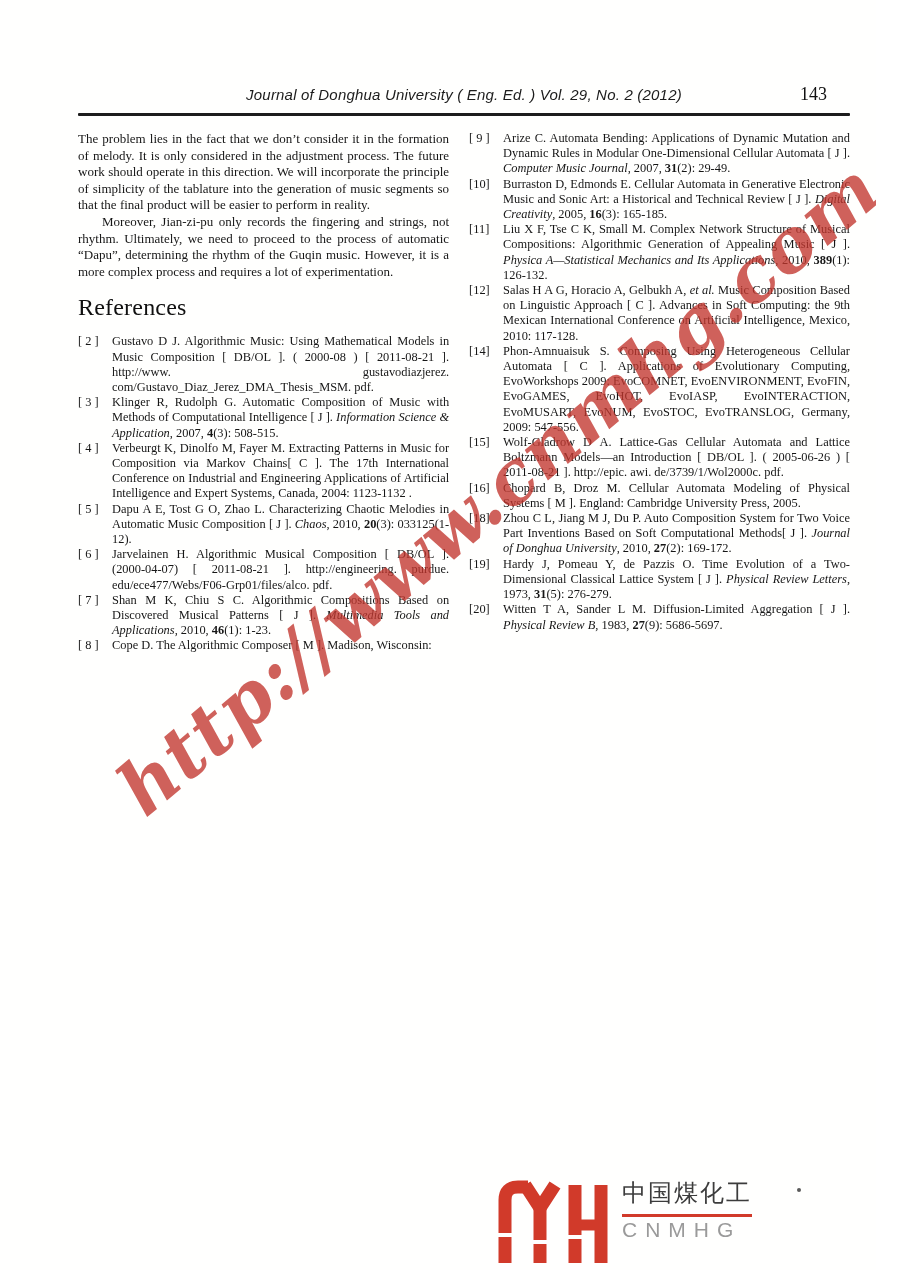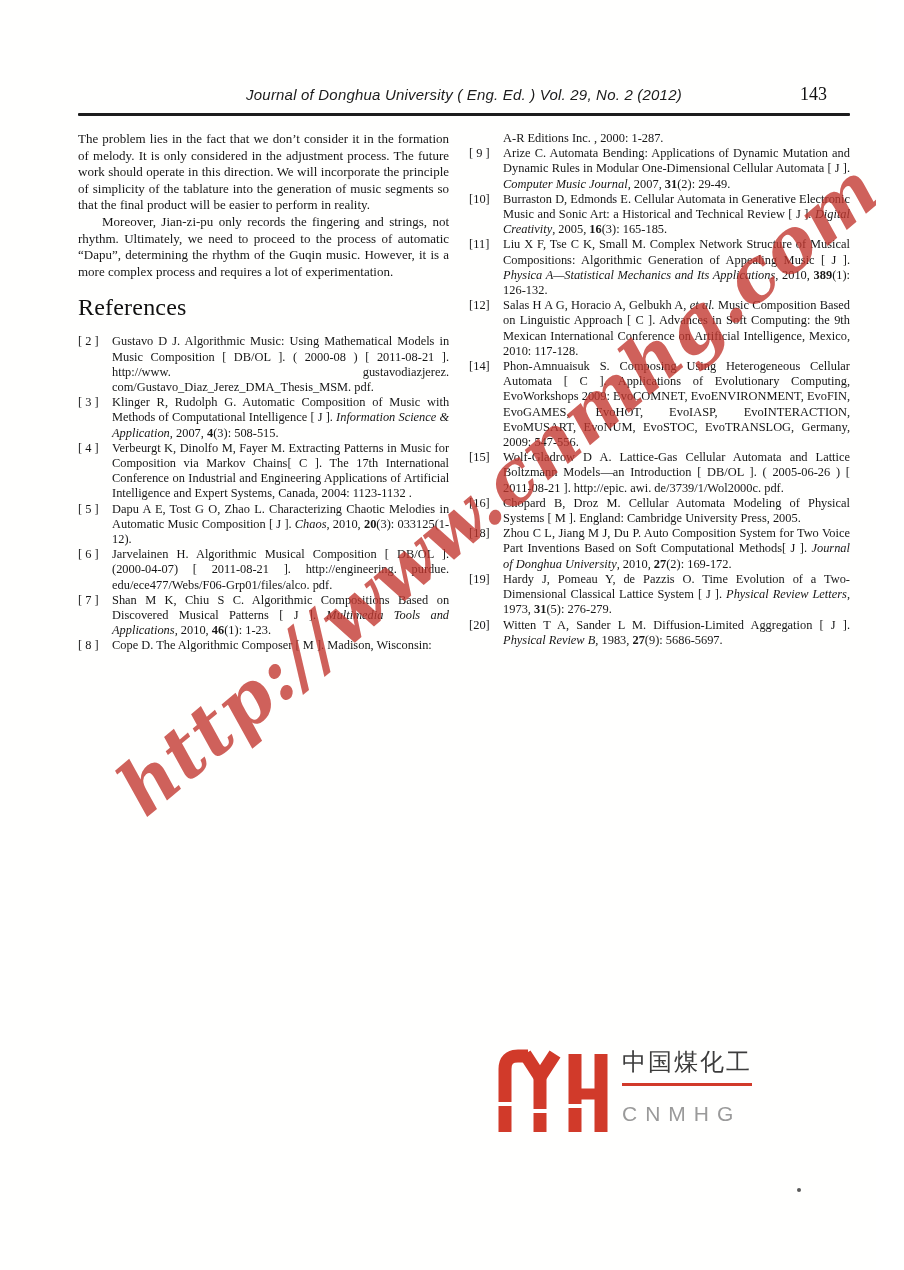--- a/index.html
+++ b/index.html
@@ -61,34 +61,34 @@
     position:absolute;left:158px;top:742px;height:92px;line-height:92px;
     font-family:"DejaVu Serif", serif;
     font-style:italic;font-weight:bold;
     font-size:74px;letter-spacing:1px;
     color:#c2362e;opacity:.78;
     transform:rotate(-40deg);transform-origin:0 100%;
     white-space:nowrap;pointer-events:none;
   }
   
   .logo{
-    position:absolute;left:497px;top:1046px;
+    position:absolute;left:497px;top:1177px;
     display:flex;align-items:flex-start;gap:13px;
   }
   .logo-text{display:flex;flex-direction:column;}
   .logo-cn{
     font-family:"DejaVu Sans", sans-serif;
     font-size:24px;letter-spacing:2px;color:#3c3c3c;
     padding-bottom:5px;border-bottom:3px solid #d13a2a;
     white-space:nowrap;
   }
   .logo-en{
     font-family:"Liberation Sans", sans-serif;
     font-size:21px;letter-spacing:8px;color:#9a9a9a;
-    padding-top:16px;white-space:nowrap;
+    padding-top:1px;white-space:nowrap;
   }
   .speck{
     position:absolute;left:797px;top:1188px;width:4px;height:4px;
     border-radius:50%;background:#5a5a5a;
   }
 </style>
 </head>
 <body>
 
 <div class="page">
@@ -108,21 +108,20 @@
           <div class="ref"><span class="marker">[ 2 ]</span><span>Gustavo D J.  Algorithmic Music: Using Mathematical Models in Music Composition [ DB/OL ]. ( 2000-08 )  [ 2011-08-21 ]. http://www. gustavodiazjerez. com/Gustavo_Diaz_Jerez_DMA_Thesis_MSM. pdf.</span></div>
           <div class="ref"><span class="marker">[ 3 ]</span><span>Klinger R, Rudolph G.  Automatic Composition of Music with Methods of Computational Intelligence [ J ]. </span><span class="i">Information Science &amp; Application</span><span>, 2007, </span><span class="b">4</span><span>(3): 508-515.</span></div>
           <div class="ref"><span class="marker">[ 4 ]</span><span>Verbeurgt K, Dinolfo M, Fayer M.  Extracting Patterns in Music for Composition via Markov Chains[ C ].  The 17th International Conference on Industrial and Engineering Applications of Artificial Intelligence and Expert Systems, Canada, 2004: 1123-1132 .</span></div>
           <div class="ref"><span class="marker">[ 5 ]</span><span>Dapu A E, Tost G O, Zhao L.  Characterizing Chaotic Melodies in Automatic Music Composition [ J ]. </span><span class="i">Chaos</span><span>, 2010, </span><span class="b">20</span><span>(3): 033125(1-12).</span></div>
           <div class="ref"><span class="marker">[ 6 ]</span><span>Jarvelainen H.  Algorithmic Musical Composition [ DB/OL ]. (2000-04-07) [ 2011-08-21 ]. http://engineering. purdue. edu/ece477/Webs/F06-Grp01/files/alco. pdf.</span></div>
           <div class="ref"><span class="marker">[ 7 ]</span><span>Shan M K, Chiu S C.  Algorithmic Compositions Based on Discovered Musical Patterns [ J ]. </span><span class="i">Multimedia Tools and Applications</span><span>, 2010, </span><span class="b">46</span><span>(1): 1-23.</span></div>
           <div class="ref"><span class="marker">[ 8 ]</span><span>Cope D.  The Algorithmic Composer [ M ].  Madison, Wisconsin:</span></div>
         </div>
     </section>
     <section class="col-right">
-      <div class="ref-cont">A-R Editions Inc. , 2000: 1-287.</div>
       <div id="refs-right">
           <div class="ref"><span class="marker">[ 9 ]</span><span>Arize C.  Automata Bending: Applications of Dynamic Mutation and Dynamic Rules in Modular One-Dimensional Cellular Automata [ J ]. </span><span class="i">Computer Music Journal</span><span>, 2007, </span><span class="b">31</span><span>(2): 29-49.</span></div>
           <div class="ref"><span class="marker">[10]</span><span>Burraston D, Edmonds E.  Cellular Automata in Generative Electronic Music and Sonic Art: a Historical and Technical Review [ J ]. </span><span class="i">Digital Creativity</span><span>, 2005, </span><span class="b">16</span><span>(3): 165-185.</span></div>
           <div class="ref"><span class="marker">[11]</span><span>Liu X F, Tse C K, Small M.  Complex Network Structure of Musical Compositions: Algorithmic Generation of Appealing Music [ J ]. </span><span class="i">Physica A—Statistical Mechanics and Its Applications</span><span>, 2010, </span><span class="b">389</span><span>(1): 126-132.</span></div>
           <div class="ref"><span class="marker">[12]</span><span>Salas H A G, Horacio A, Gelbukh A, </span><span class="i">et al.</span><span> Music Composition Based on Linguistic Approach [ C ].  Advances in Soft Computing: the 9th Mexican International Conference on Artificial Intelligence, Mexico, 2010: 117-128.</span></div>
           <div class="ref"><span class="marker">[14]</span><span>Phon-Amnuaisuk S.  Composing Using Heterogeneous Cellular Automata [ C ].  Applications of Evolutionary Computing, EvoWorkshops 2009: EvoCOMNET, EvoENVIRONMENT, EvoFIN, EvoGAMES, EvoHOT, EvoIASP, EvoINTERACTION, EvoMUSART, EvoNUM, EvoSTOC, EvoTRANSLOG, Germany, 2009: 547-556.</span></div>
           <div class="ref"><span class="marker">[15]</span><span>Wolf-Gladrow D A.  Lattice-Gas Cellular Automata and Lattice Boltzmann Models—an Introduction [ DB/OL ]. ( 2005-06-26 ) [ 2011-08-21 ]. http://epic. awi. de/3739/1/Wol2000c. pdf.</span></div>
           <div class="ref"><span class="marker">[16]</span><span>Chopard B, Droz M.  Cellular Automata Modeling of Physical Systems [ M ].  England: Cambridge University Press, 2005.</span></div>
           <div class="ref"><span class="marker">[18]</span><span>Zhou C L, Jiang M J, Du P.  Auto Composition System for Two Voice Part Inventions Based on Soft Computational Methods[ J ]. </span><span class="i">Journal of Donghua University</span><span>, 2010, </span><span class="b">27</span><span>(2): 169-172.</span></div>
           <div class="ref"><span class="marker">[19]</span><span>Hardy J, Pomeau Y, de Pazzis O.  Time Evolution of a Two-Dimensional Classical Lattice System [ J ]. </span><span class="i">Physical Review Letters</span><span>, 1973, </span><span class="b">31</span><span>(5): 276-279.</span></div>

